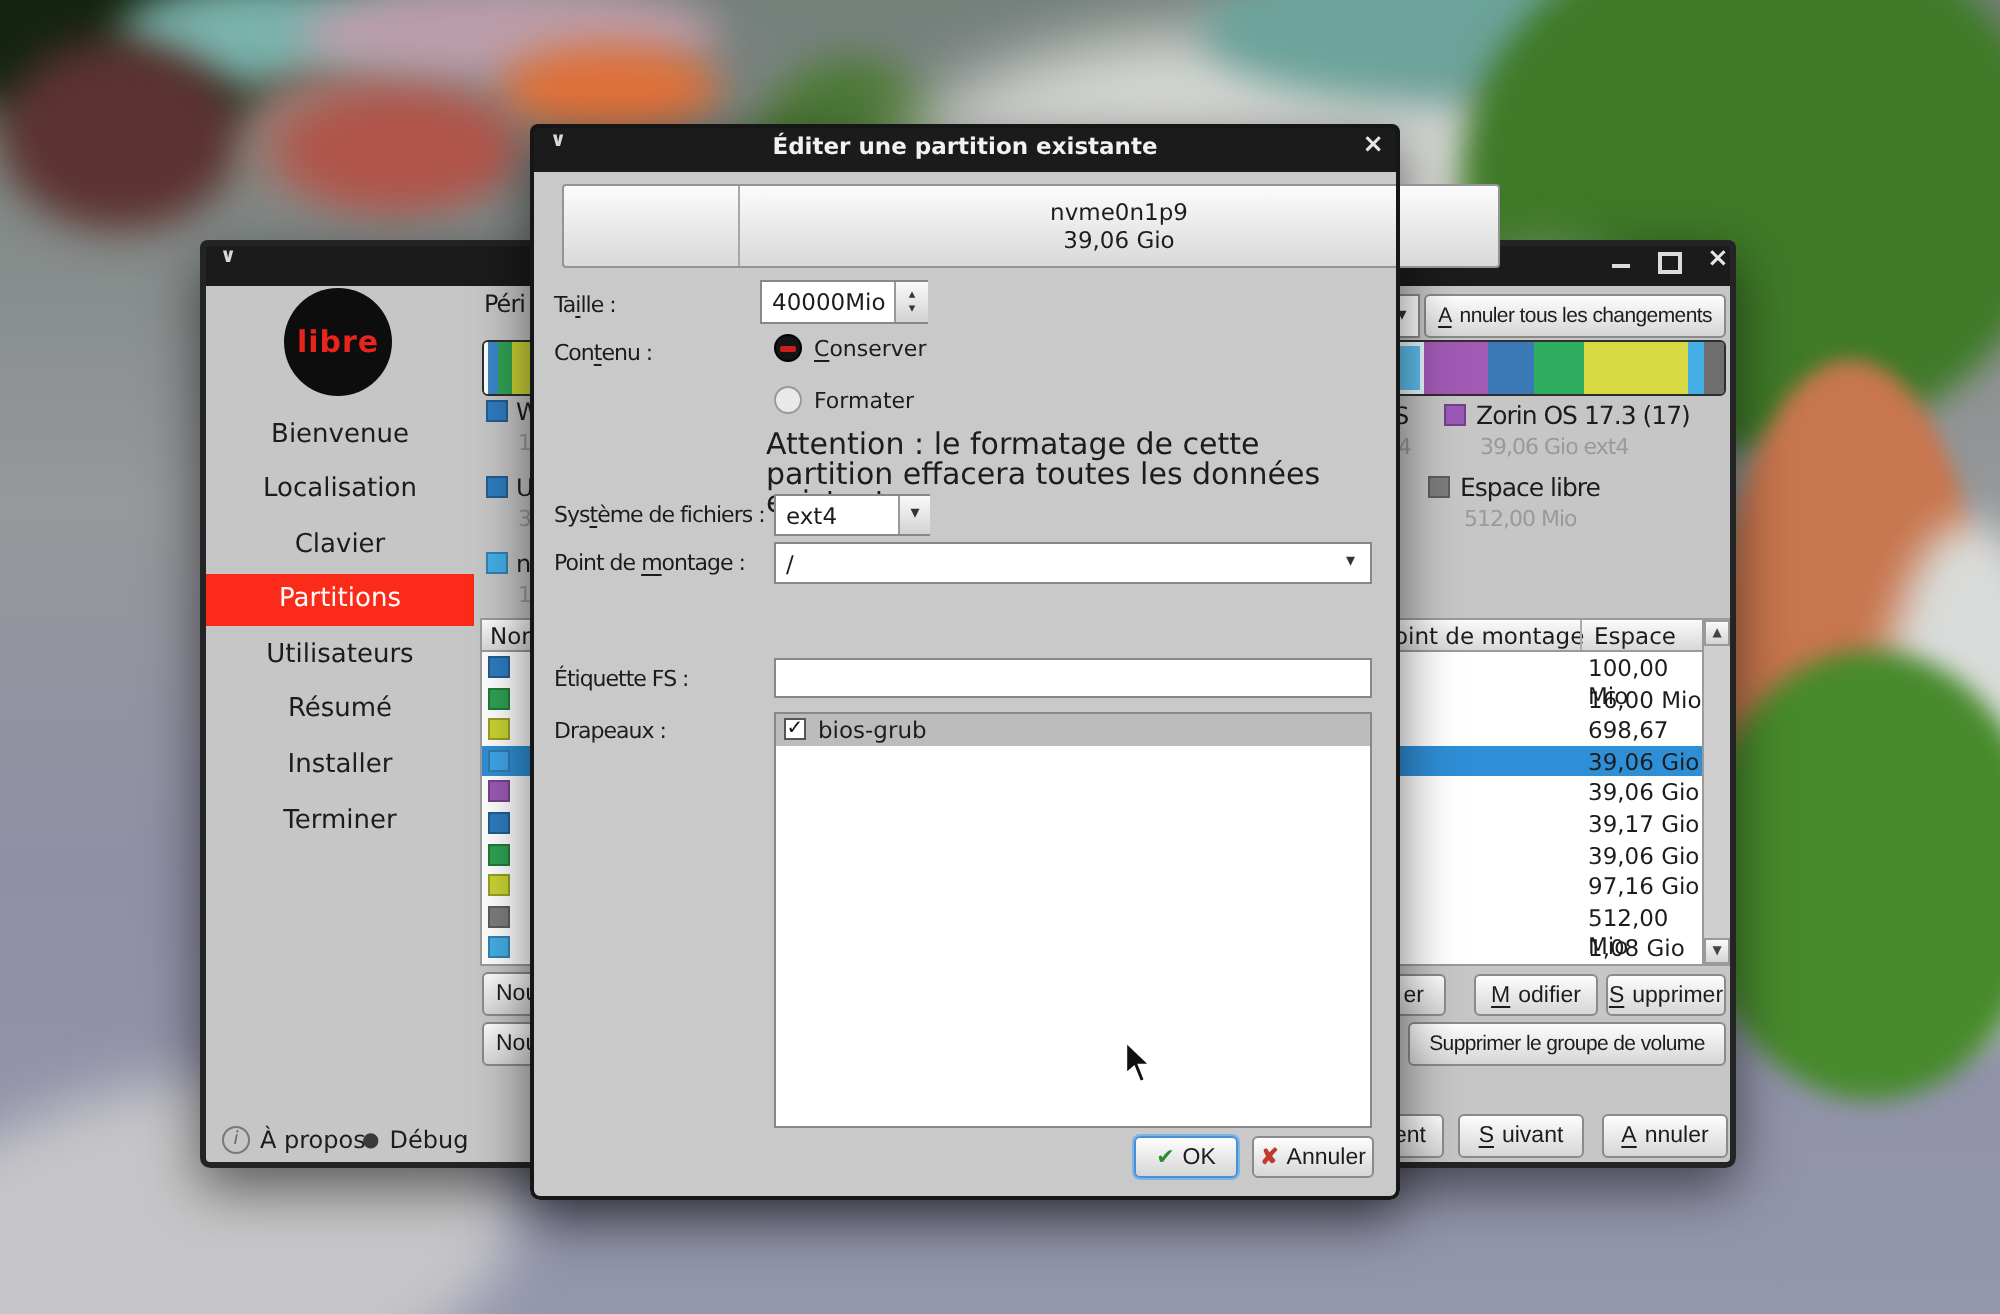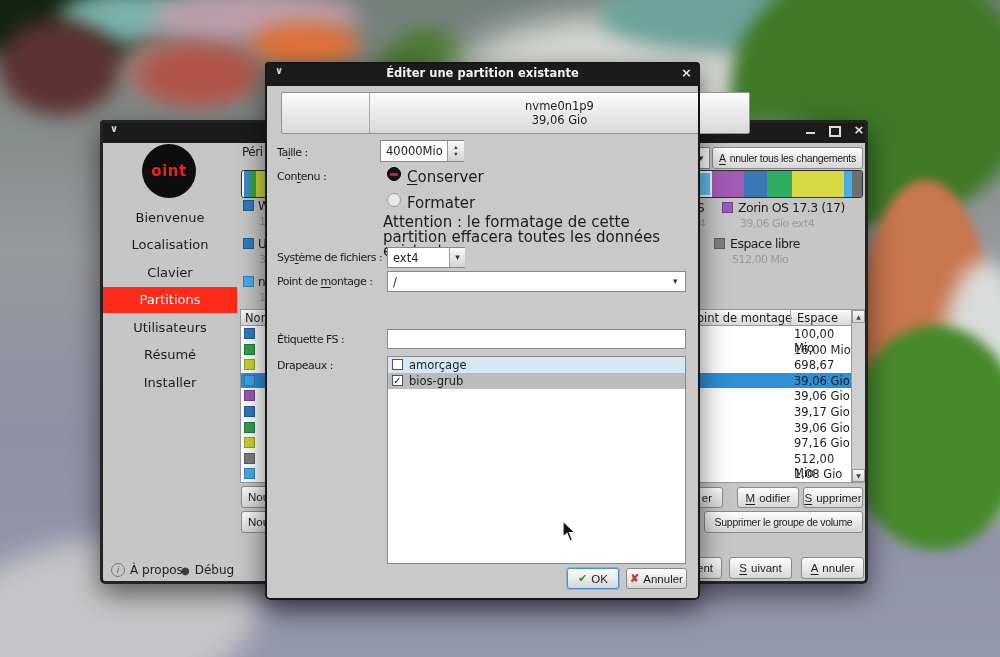--- a/index.html
+++ b/index.html
@@ -52,21 +52,21 @@
   
   .radio{position:absolute;width:14px;height:14px;border-radius:50%;box-sizing:border-box}
   .radio.on{background:#141414;border:1px solid #000}
   .radio.on::after{content:"";position:absolute;left:2px;right:2px;top:5px;height:3px;background:#c8201d;border-radius:1px}
   .radio.off{background:#e9e9e9;border:1px solid #9a9a9a}
   .flaglist{position:absolute;background:#fff;border:1px solid #888;box-sizing:border-box;font-size:11.5px}
   .flagrow{position:relative;height:16px;line-height:16px}
   .flagrow .cb{position:absolute;left:4px;top:2px;width:11px;height:11px;background:#fff;border:1px solid #555;
     box-sizing:border-box;font-size:10px;line-height:9px;text-align:center;font-weight:bold;color:#111}
   .flagrow .fl{position:absolute;left:21px;top:0}
-  .opt-label{position:absolute;font-size:15px}
+  .opt-label{position:absolute;font-size:11px}
   .okfocus{box-shadow:0 0 0 1px #7db4e6;border-color:#4a90d9}
   .icon-green{color:#2e8b2e;font-size:11px}
   .icon-red{color:#c0392b;font-size:11px;font-weight:bold}
   .footlink{position:absolute;font-size:12px;display:flex;align-items:center;gap:5px}
   .info-ic{display:inline-flex;width:12px;height:12px;border:1px solid #777;border-radius:50%;color:#666;
     font-size:9px;align-items:center;justify-content:center;font-style:italic}
   u{text-underline-offset:2px}
 </style>
 </head>
 <body>
@@ -98,29 +98,30 @@
       <span class="tbbtn tb-min" style="left:703px">
           <i></i>
         </span>
       <span class="tbbtn tb-max" style="left:728px">
           <i></i>
         </span>
       <span class="tb-close" style="left:752px;width:14px;text-align:center">×</span>
     </div>
 
     <div class="logo" style="left:42px;top:24px;width:54px;height:54px">
-      <span>oint</span>
+      <span>libre</span>
     </div>
     <div class="side-item" style="top:88px">Bienvenue</div>
     <div class="side-item" style="top:143px">Clavier</div>
     <div class="side-item" style="top:115px">Localisation</div>
     <div class="side-item active" style="top:167px">Partitions</div>
     <div class="side-item" style="top:198px">Utilisateurs</div>
     <div class="side-item" style="top:225px">Résumé</div>
     <div class="side-item" style="top:253px">Installer</div>
+    <div class="side-item" style="top:281px">Terminer</div>
 
     <div class="footlink" style="left:11px;top:443px">
       <span class="info-ic">i</span>
       <span>À propos</span>
     </div>
     <div class="footlink" style="left:81px;top:443px">
       <span style="color:#3a3a3a;font-size:10px">●</span>
       <span>Débug</span>
     </div>
 
@@ -273,24 +274,20 @@
 
     <span class="lbl" style="left:12px;top:213px">Point de <u>m</u>ontage :</span>
     <div class="input" style="left:122px;top:209px;width:299px;height:21px">/</div>
     <span class="combo-arrow" style="position:absolute;left:408px;top:215px">▾</span>
 
     <span class="lbl" style="left:12px;top:271px">Étiquette FS :</span>
     <div class="input" style="left:122px;top:267px;width:299px;height:20px"></div>
 
     <span class="lbl" style="left:12px;top:297px">Drapeaux :</span>
     <div class="flaglist" style="left:122px;top:294px;width:299px;height:208px">
-      <div class="flagrow" style="background:#d6e8f6">
-        <span class="cb"></span>
-        <span class="fl">amorçage</span>
-      </div>
       <div class="flagrow" style="background:#bcbcbc">
         <span class="cb">✓</span>
         <span class="fl">bios-grub</span>
       </div>
     </div>
 
     <button class="btn okfocus" style="left:302px;top:506px;width:52px;height:21px">
       <span class="icon-green">✔</span>
       <span>OK</span>
     </button>

